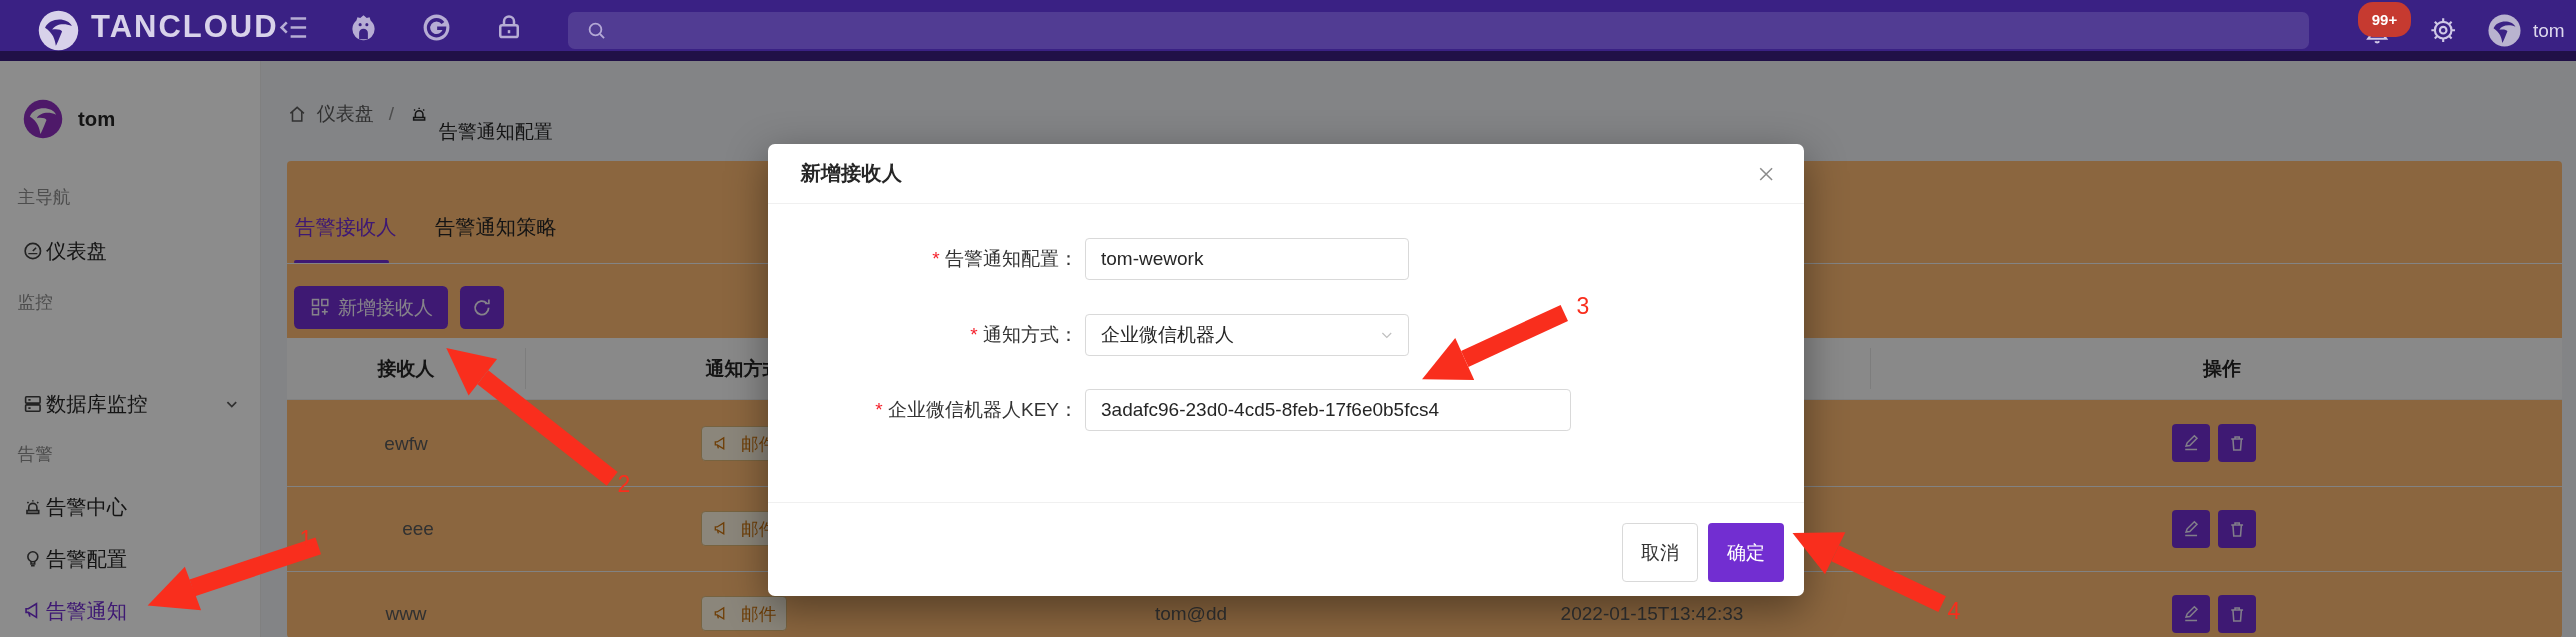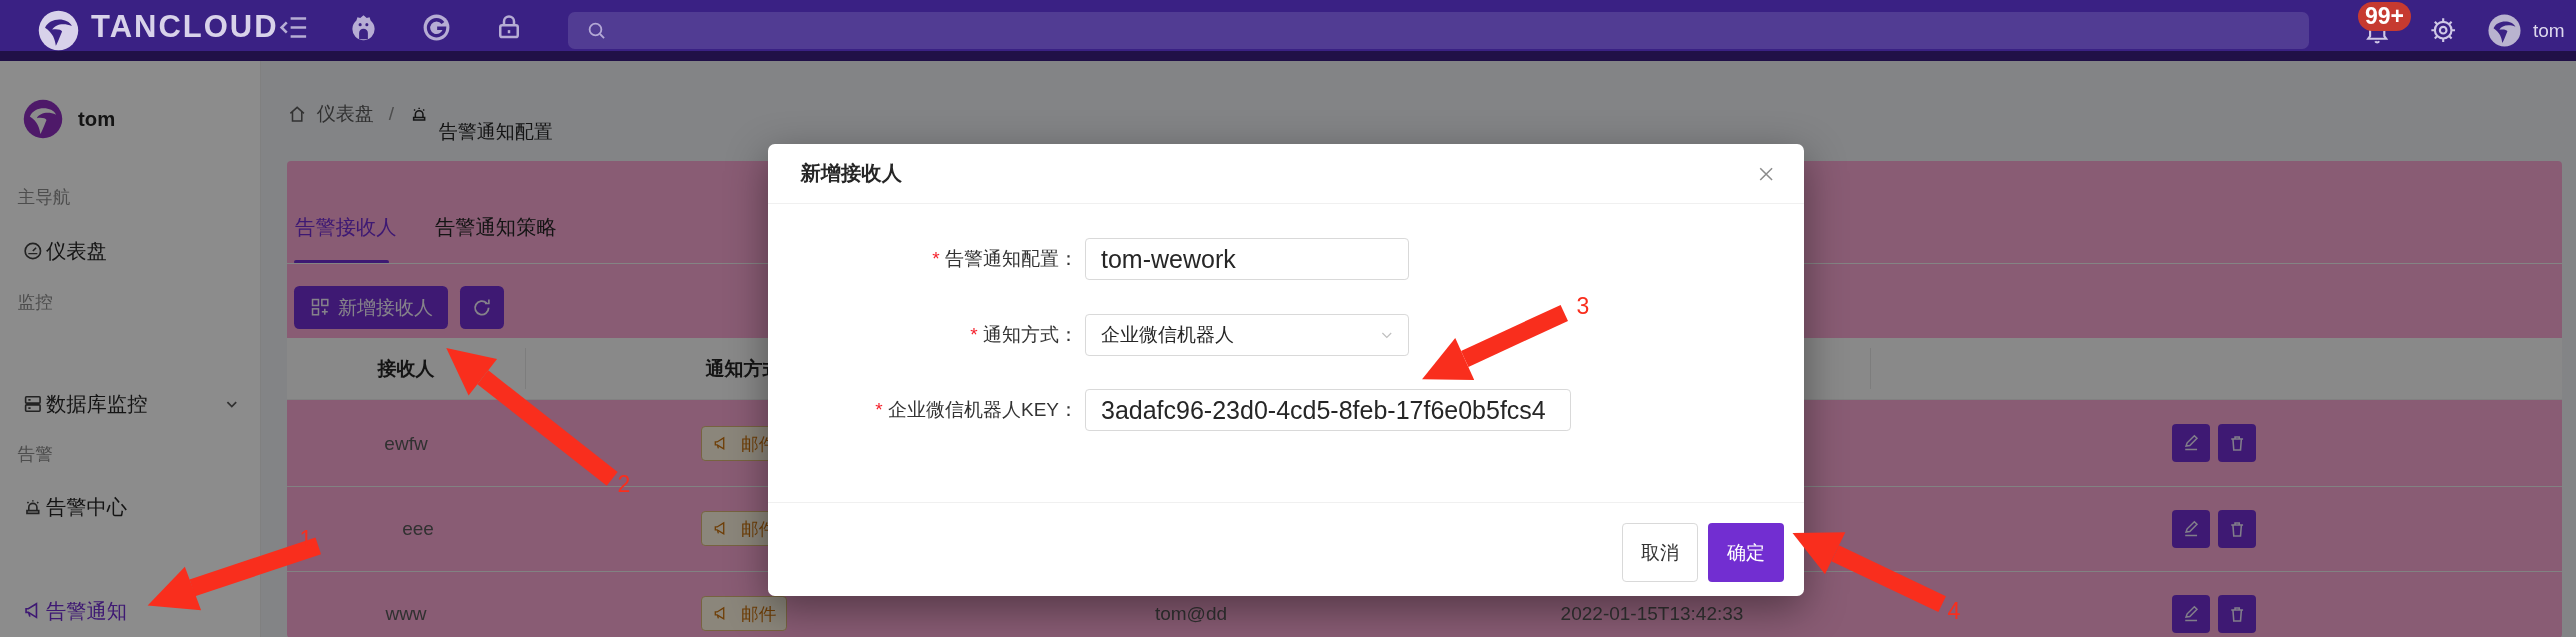--- a/index.html
+++ b/index.html
@@ -13,22 +13,22 @@
   .navbar{left:0;top:0;width:2576px;height:61px;z-index:60;
           background:linear-gradient(to bottom,#3a2184 0,#3a2184 51px,#201047 51px,#201047 61px);}
   .brand-logo{left:37px;top:8.8px;width:43px;height:43px;}
   .brand-text{left:91px;top:0;height:54px;font-size:31px;font-weight:bold;color:#d8d2ea;letter-spacing:2px;}
   .nav-ico{top:0;height:54px;width:41px;justify-content:center;color:#b6add4;}
   .nav-search{left:568px;top:12.2px;width:1741px;height:37px;border-radius:6.8px;background:rgba(255,255,255,.12);}
   .nav-search svg{margin:0 9.5px 0 17.6px;color:#b4a9d6;}
   .nav-search input{flex:1;background:transparent;border:none;outline:none;color:#e8e2f7;font-size:19px;
                     font-family:inherit;}
   .nav-search input::placeholder{color:#b4a9d6;}
-  .badge{left:2358px;top:2px;min-width:53px;height:29px;border-radius:15px;background:#c63a30;color:#fff;
-         font-size:23px;font-weight:bold;justify-content:center;z-index:61;}
+  .badge{left:2358px;top:2px;min-width:53px;height:35px;border-radius:15px;background:#c63a30;color:#fff;
+         font-size:15px;font-weight:bold;justify-content:center;z-index:61;}
   .nav-bell{left:2358px;top:0;height:61px;width:38px;justify-content:center;color:#cfc8e6;}
   .nav-gear{left:2424px;top:0;height:61px;width:38px;justify-content:center;color:#cfc8e6;}
   .nav-avatar{left:2487px;top:13px;width:35px;height:35px;}
   .nav-user{left:2533px;top:0;height:61px;font-size:19px;color:#ddd8ee;}
 
   
   .sidebar{left:0;top:61px;width:261px;height:577px;background:#fff;border-right:1.4px solid #e9e9e9;box-sizing:border-box;}
   .side-avatar{left:22.3px;top:37px;width:42px;height:42px;}
   .side-user{left:78px;top:37px;height:42px;font-size:20.3px;font-weight:bold;}
   .side-group{left:17.6px;height:27px;font-size:17.6px;color:#8c8c8c;}
@@ -37,21 +37,21 @@
   .side-item .lbl{position:absolute;left:46px;top:0;height:42px;display:flex;align-items:center;font-size:20.3px;color:#262626;}
   .side-item .chev{position:absolute;left:223px;top:50%;transform:translateY(-50%);color:#595959;}
   .side-item.active .ico,.side-item.active .lbl{color:#722ed1;}
 
   
   .crumb{left:287px;top:95px;height:38px;font-size:19px;color:#595959;gap:9.5px;}
   .crumb .sep{color:#8c8c8c;padding:0 5.4px;}
   .crumb .cur{color:#262626;margin-top:36px;}
 
   
-  .card{left:287px;top:161px;width:2275px;height:477px;background:#f9a8d4;border-radius:4.1px;}
+  .card{left:287px;top:161px;width:2275px;height:477px;background:#fdba74;border-radius:4.1px;}
   .tab{top:49px;height:34px;font-size:20.3px;cursor:pointer;}
   .tab-active{left:8.1px;color:#722ed1;font-weight:500;}
   .tab-idle{left:148px;color:#262626;}
   .inkbar{left:7.4px;top:99px;width:95px;height:4.1px;background:#722ed1;border-radius:2px;}
   .tabline{left:0;top:102px;width:2275px;height:1.4px;background:#f0f0f0;}
   .btn-add{left:7.4px;top:125px;width:154px;height:43px;border-radius:5.4px;background:#722ed1;color:#f3eefc;
            font-size:19px;justify-content:center;gap:8.1px;}
   .btn-refresh{left:173px;top:125px;width:44px;height:43px;border-radius:5.4px;background:#722ed1;color:#f3eefc;
            justify-content:center;}
   .thead{left:0;top:177px;width:2275px;height:62px;background:#fafafa;border-bottom:1.4px solid #ebebeb;box-sizing:border-box;}
@@ -71,21 +71,21 @@
          box-shadow:0 12.2px 41px rgba(0,0,0,.4);}
   .m-head{left:0;top:0;width:1036px;height:60px;border-bottom:1.4px solid #f0f0f0;box-sizing:border-box;}
   .m-title{position:absolute;left:32.5px;top:0;height:58px;display:flex;align-items:center;font-size:20.3px;font-weight:bold;}
   .m-close{position:absolute;right:23px;top:15px;width:30px;height:30px;display:flex;align-items:center;
            justify-content:center;color:#8c8c8c;}
   .f-row{left:0;width:1036px;height:42px;}
   .f-label{position:absolute;left:0;top:0;width:310px;height:42px;display:flex;align-items:center;
            justify-content:flex-end;font-size:19px;color:#333;}
   .req{color:#f5222d;margin-right:5.4px;font-size:19px;}
   .f-input{position:absolute;left:317px;top:0;height:42px;box-sizing:border-box;border:1.4px solid #d9d9d9;
-           border-radius:4.1px;font-size:25px;color:#262626;padding:0 15px;font-family:inherit;background:#fff;outline:none;}
+           border-radius:4.1px;font-size:19px;color:#262626;padding:0 15px;font-family:inherit;background:#fff;outline:none;}
   .f-select{position:absolute;left:317px;top:0;width:324px;height:42px;box-sizing:border-box;border:1.4px solid #d9d9d9;
            border-radius:4.1px;display:flex;align-items:center;padding:0 15px;font-size:19px;color:#262626;}
   .f-select .chev{position:absolute;right:12.2px;color:#bfbfbf;}
   .m-foot{left:0;top:358px;width:1036px;height:95px;border-top:1.4px solid #f0f0f0;box-sizing:border-box;}
   .btn{position:absolute;top:20.3px;width:76px;height:59px;border-radius:4.1px;display:flex;align-items:center;
        justify-content:center;font-size:19px;box-sizing:border-box;}
   .btn-cancel{left:854px;border:1.4px solid #d9d9d9;background:#fff;color:#333;}
   .btn-ok{left:940px;background:#722ed1;color:#fff;}
 
   
@@ -211,20 +211,29 @@
       <span class="ico">
         <svg width="21.7" height="21.7" viewBox="0 0 24 24" fill="none" stroke="currentColor" stroke-width="1.8">
           <path d="M7.5 16v-3.5a4.5 4.5 0 0 1 9 0V16"></path>
             <path d="M5.5 16h13v3h-13Z"></path>
           <path d="M12 4.5V6M6 6.5 7.2 7.7M18 6.5 16.8 7.7"></path>
         </svg>
       </span>
       <span class="lbl">告警中心</span>
     </div>
 
+    <div class="abs side-item" style="top:477px;">
+      <span class="ico">
+        <svg width="21.7" height="21.7" viewBox="0 0 24 24" fill="none" stroke="currentColor" stroke-width="1.8">
+          <circle cx="12" cy="9.5" r="5.5"></circle>
+            <path d="M10 14.5v3h4v-3M10 19.5h4"></path>
+        </svg>
+      </span>
+      <span class="lbl">告警配置</span>
+    </div>
 
     <div class="abs side-item active" style="top:529px;">
       <span class="ico">
         <svg width="21.7" height="21.7" viewBox="0 0 24 24" fill="none" stroke="currentColor" stroke-width="1.8">
           <path d="M16 4 7 9.5H4.5v4H7l9 5.5V4Z"></path>
             <path d="M7.5 14l1.2 4.2"></path>
         </svg>
       </span>
       <span class="lbl">告警通知</span>
     </div>
@@ -263,20 +272,21 @@
     <div class="abs btn-refresh flex">
       <svg width="21.7" height="21.7" viewBox="0 0 24 24" fill="none" stroke="currentColor" stroke-width="2">
         <path d="M19.5 12a7.5 7.5 0 1 1-2.2-5.3"></path>
           <path d="M19.8 2.8v4.4h-4.4" stroke-width="1.8"></path>
       </svg>
     </div>
 
     <div class="abs thead">
       <div class="th" style="left:0;width:238px;">接收人</div>
       <div class="th" style="left:238px;width:437px;">通知方式</div>
+      <div class="th" style="left:1595px;width:680px;">操作</div>
       <div class="colsep" style="left:238px;"></div>
       <div class="colsep" style="left:1583px;"></div>
     </div>
 
     <div>
       <div class="cell" style="left:0;top:240px;width:238px;height:85px;">ewfw</div>
       <div class="tag" style="left:414px;top:265px;">
         <svg width="17.6" height="17.6" viewBox="0 0 24 24" fill="none" stroke="currentColor" stroke-width="1.8">
           <path d="M16 4 7 9.5H4.5v4H7l9 5.5V4Z"></path>
             <path d="M7.5 14l1.2 4.2"></path>

